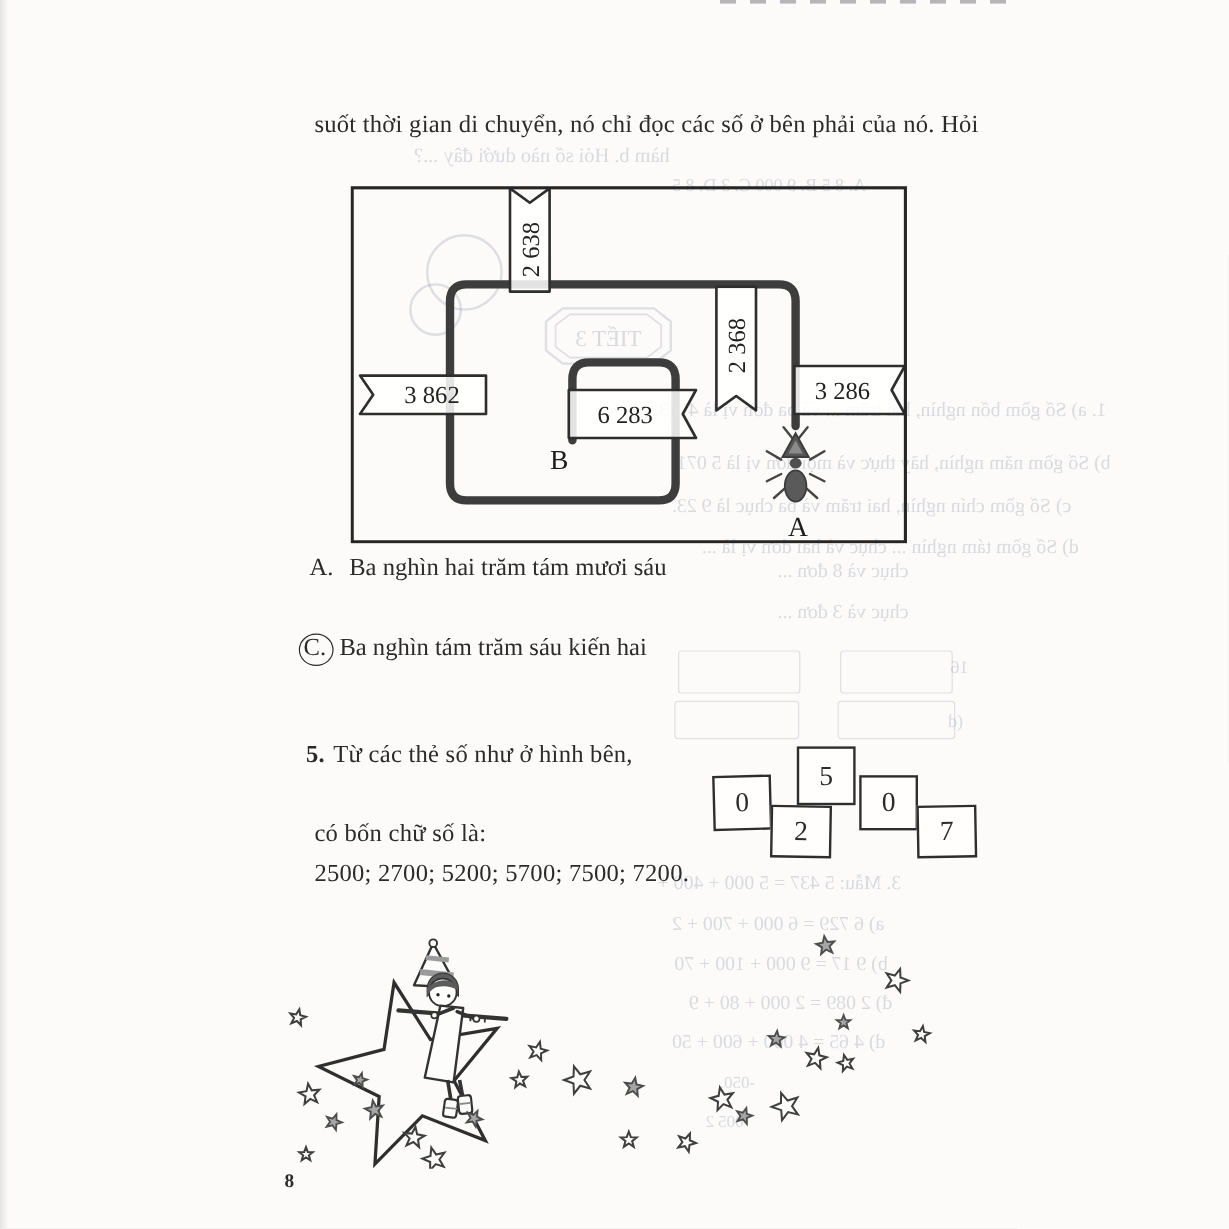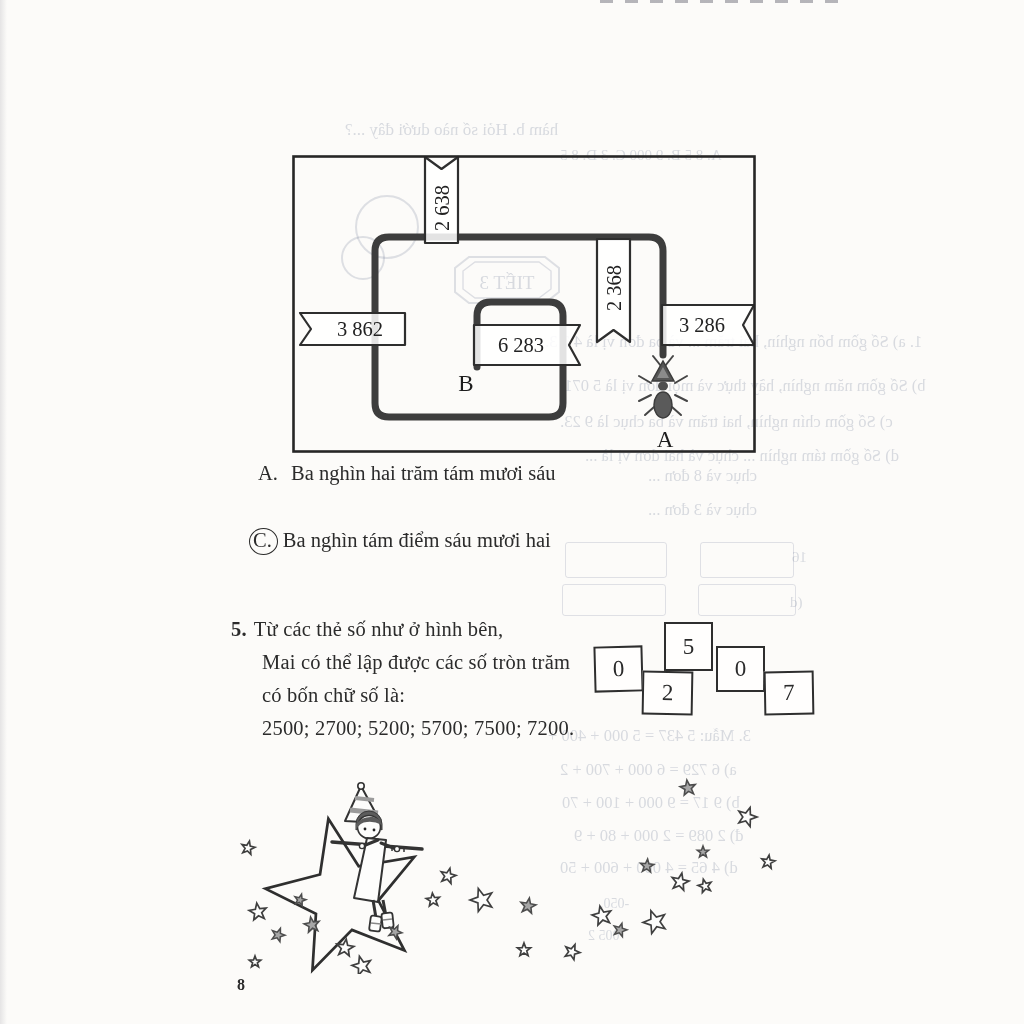--- a/index.html
+++ b/index.html
@@ -53,20 +53,21 @@
   <div class="bleed" style="left:562px;top:793px">b) 9 17 = 9 000 + 100 + 70</div>
   <div class="bleed" style="left:574px;top:826px">đ) 2 089 = 2 000 + 80 + 9</div>
   <div class="bleed" style="left:560px;top:858px">d) 4 65 = 4 000 + 600 + 50</div>
   <div class="bleed" style="left:600px;top:896px;font-size:14px">-050.</div>
   <div class="bleed" style="left:588px;top:928px;font-size:14px">005 2</div>
   <div class="bleed-box" style="left:565px;top:542px;width:100px;height:34px"></div>
   <div class="bleed-box" style="left:700px;top:542px;width:92px;height:34px"></div>
   <div class="bleed-box" style="left:562px;top:584px;width:102px;height:30px"></div>
   <div class="bleed-box" style="left:698px;top:584px;width:96px;height:30px"></div>
 
+  <div class="pline" style="left:262px;top:93px">suốt thời gian di chuyển, nó chỉ đọc các số ở bên phải của nó. Hỏi</div>
 
   <svg class="abs" style="left:292px;top:155px" width="464" height="298" viewBox="0 0 464 298" xmlns="http://www.w3.org/2000/svg">
 
     <g>
       <circle class="bl" cx="95" cy="72" r="31" stroke-width="2"></circle>
       <circle class="bl" cx="71" cy="103" r="21" stroke-width="2"></circle>
       <path class="bl" d="M177,102 L253,102 L267,113 L267,137 L253,148 L177,148 L163,137 L163,113 Z" stroke-width="2"></path>
       <path class="bl" d="M183,107 L247,107 L259,116 L259,134 L247,143 L183,143 L171,134 L171,116 Z" stroke-width="1.4"></path>
       <text class="bl-t" transform="translate(215,127) scale(-1,1)" text-anchor="middle" dy="0.35em">TIẾT 3</text>
     </g>
@@ -113,27 +114,26 @@
     <text class="pt-lbl" x="174" y="236" text-anchor="middle">B</text>
     <text class="pt-lbl" x="373" y="292" text-anchor="middle">A</text>
 
     <rect x="1.5" y="1.5" width="461" height="295" fill="none" stroke="#262626" stroke-width="2.6"></rect>
   </svg>
 
   <div class="opt-row" style="left:258px;top:462px">
     <span class="opt-key">A.</span><span>Ba nghìn hai trăm tám mươi sáu</span>
   </div>
   <div class="opt-row" style="left:258px;top:528px">
-    <span class="opt-key circled">C.</span><span>Ba nghìn tám điểm sáu mươi hai</span>
+    <span class="opt-key circled">C.</span><span>Ba nghìn tám trăm sáu kiến hai</span>
   </div>
 
-  <div class="pline" style="left:231px;top:618px">
+  <div class="pline" style="left:255px;top:618px">
     <span class="pnum">5.</span><span>Từ các thẻ số như ở hình bên,</span>
   </div>
-  <div class="pline" style="left:262px;top:651px">Mai có thể lập được các số tròn trăm</div>
   <div class="pline" style="left:262px;top:684px">có bốn chữ số là:</div>
   <div class="pline" style="left:262px;top:717px">2500; 2700; 5200; 5700; 7500; 7200.</div>
 
   <div class="card" style="left:594px;top:646px;width:45px;height:42px;transform:rotate(-1.5deg)">0</div>
   <div class="card" style="left:664px;top:622px;width:45px;height:45px">5</div>
   <div class="card" style="left:642px;top:671px;width:47px;height:40px;transform:rotate(1deg)">2</div>
   <div class="card" style="left:716px;top:646px;width:45px;height:42px">0</div>
   <div class="card" style="left:764px;top:671px;width:46px;height:40px;transform:rotate(-1deg)">7</div>
 
   <svg class="abs" style="left:228px;top:742px" width="564" height="232" viewBox="0 0 564 232" xmlns="http://www.w3.org/2000/svg">

